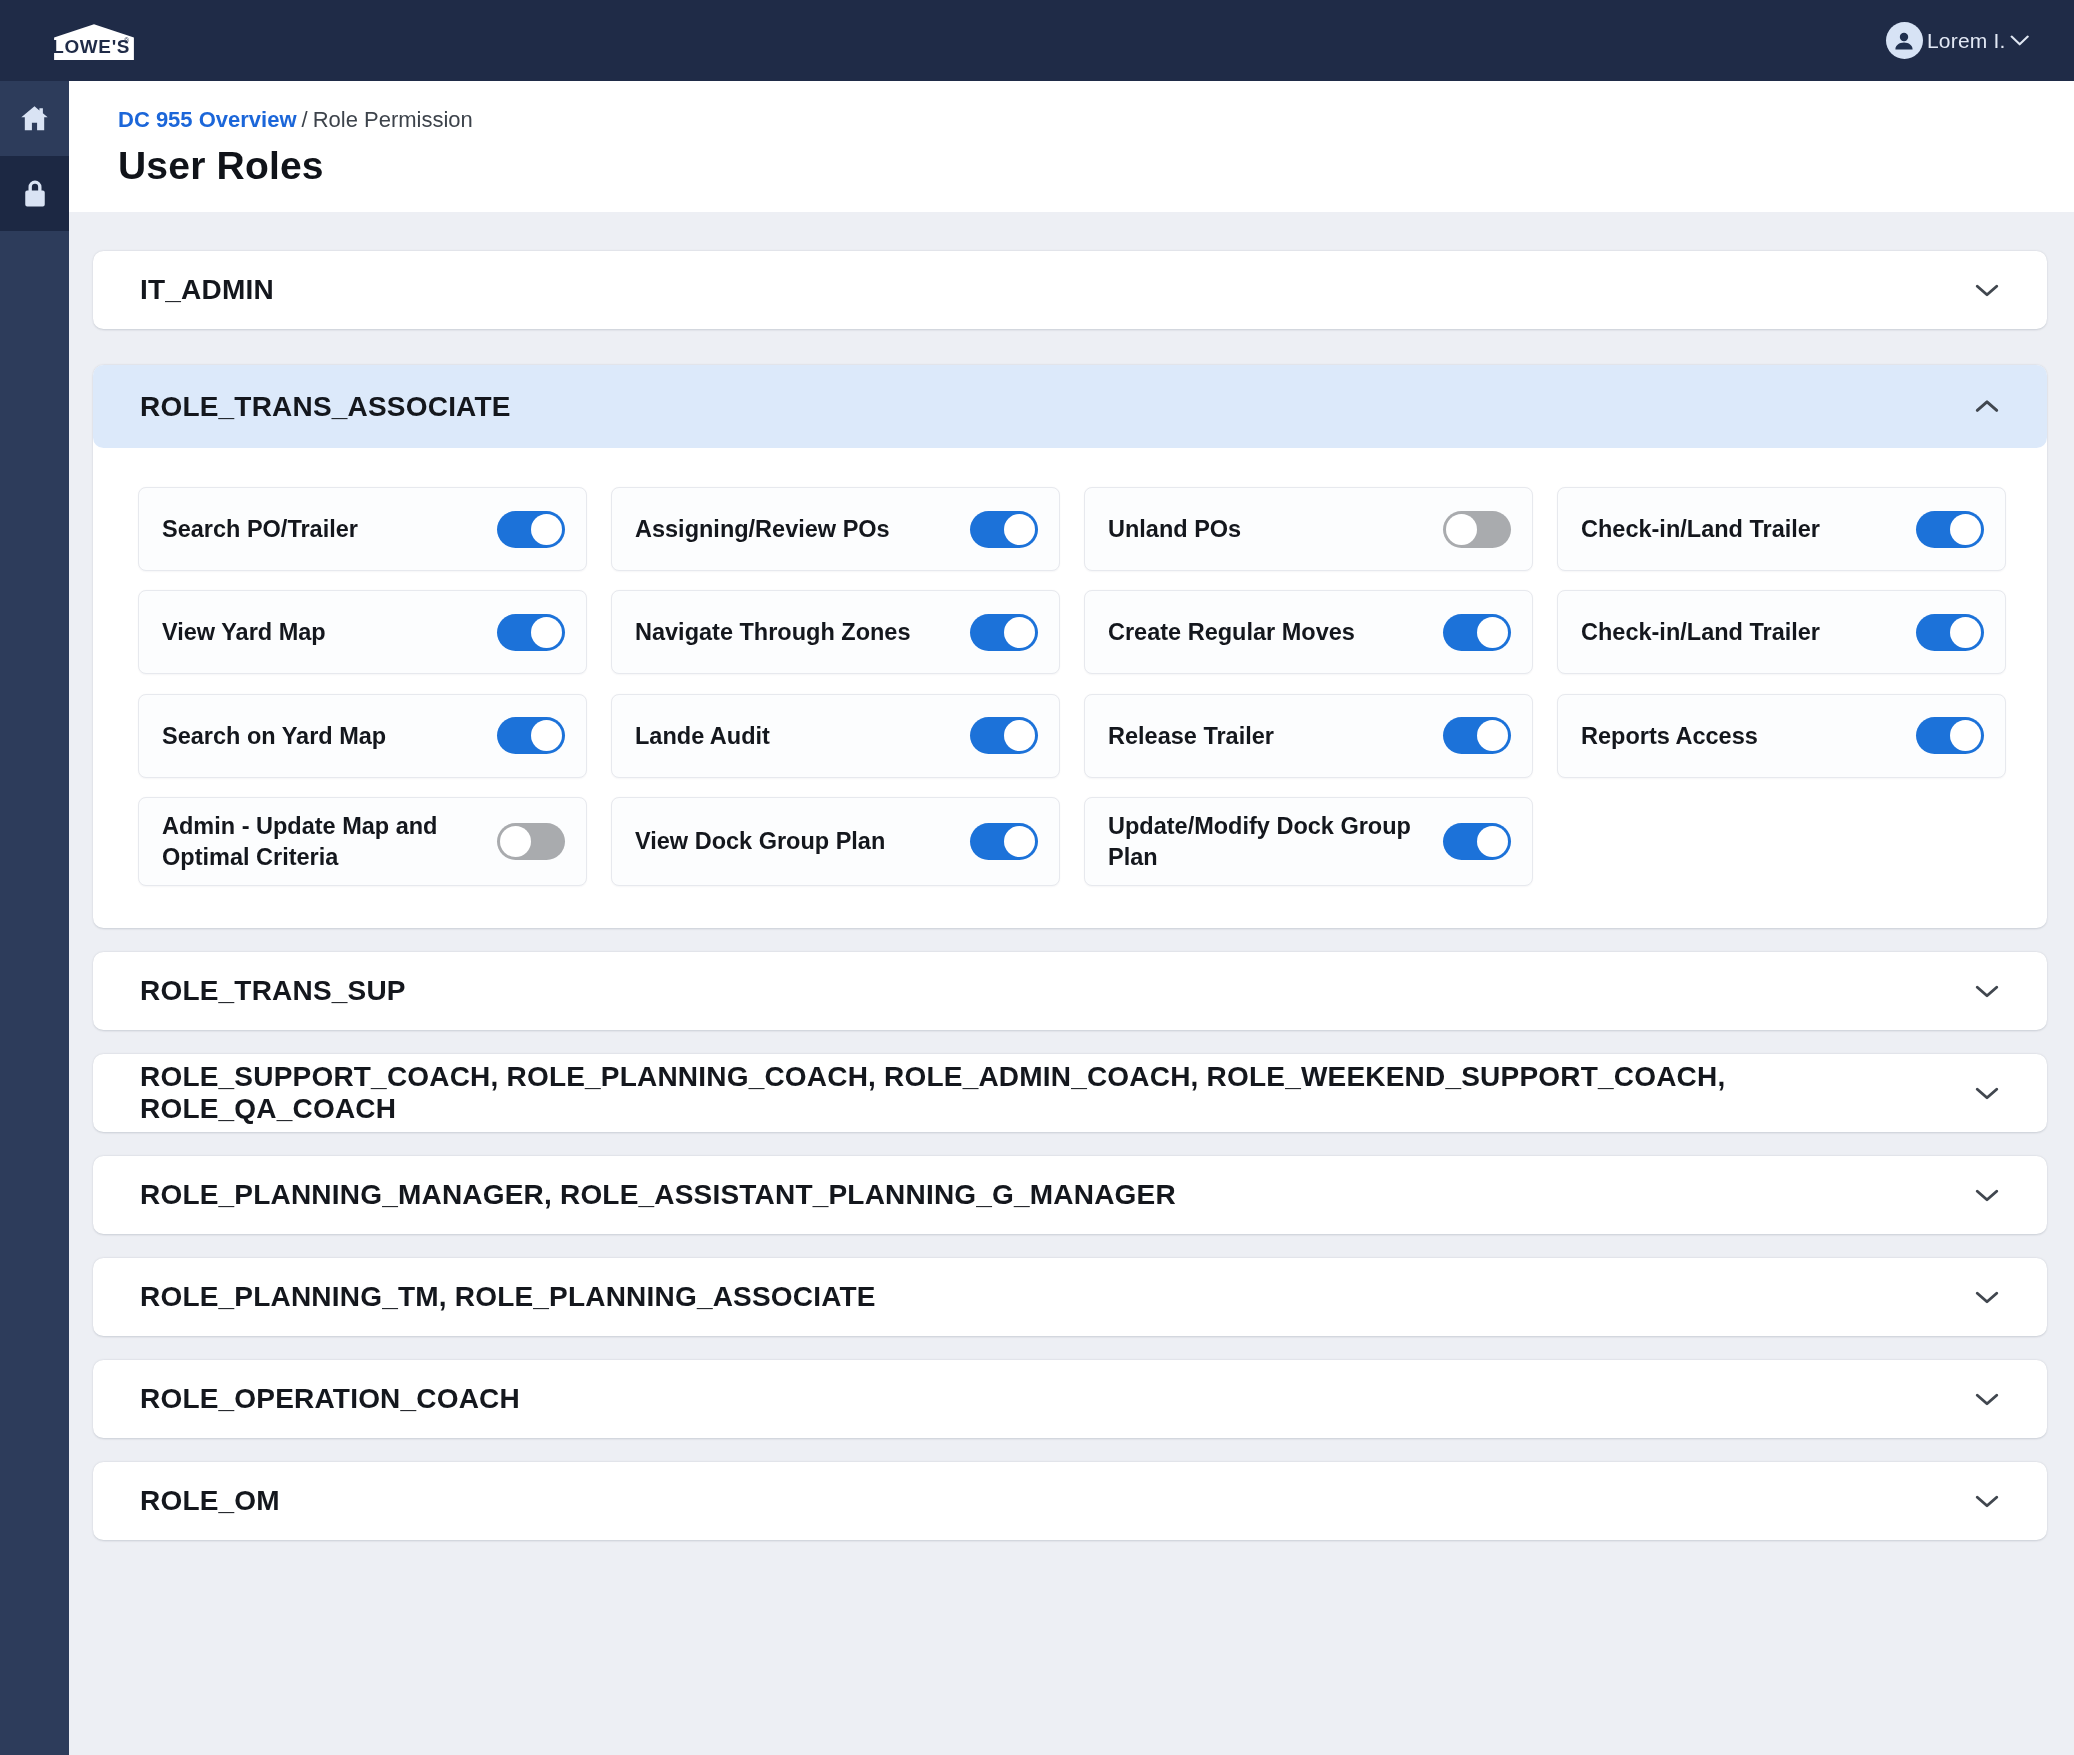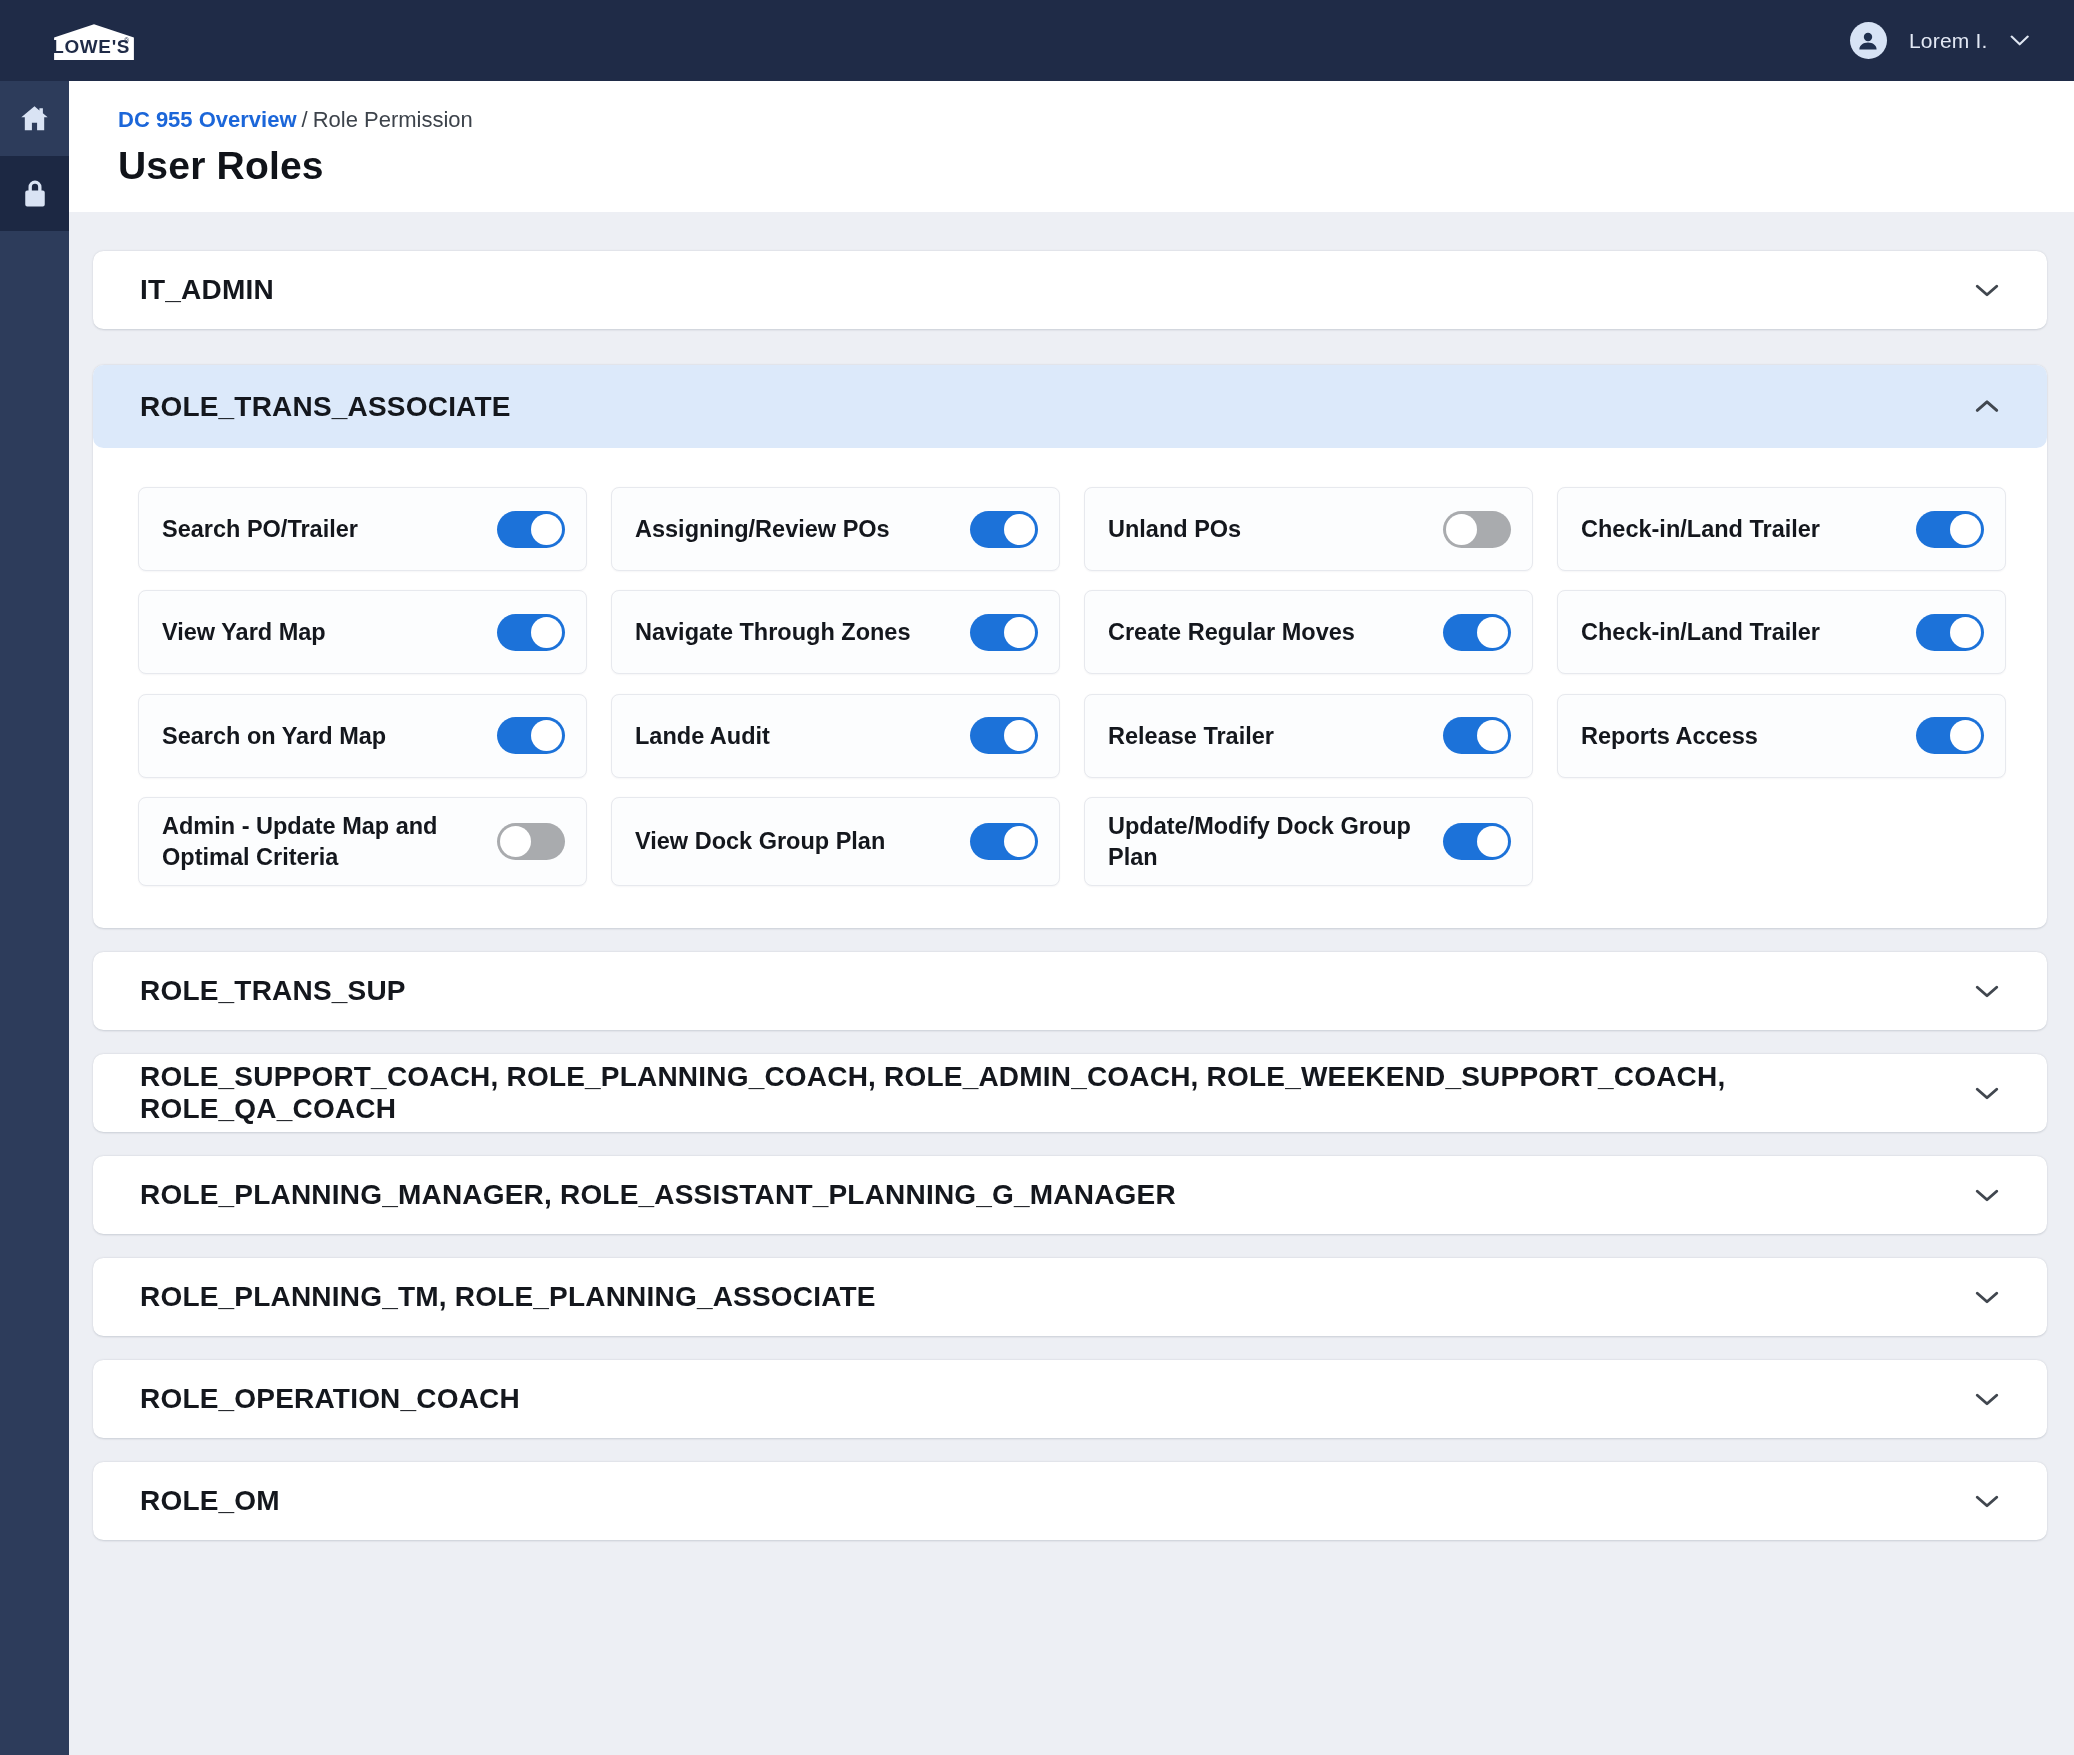--- a/index.html
+++ b/index.html
@@ -24,21 +24,21 @@
   }
 
   
   .navbar{
     position:absolute;top:0;left:0;right:0;height:81px;
     background:var(--navbar-bg);
     display:flex;align-items:center;justify-content:space-between;
     padding:0 45px 0 52px;z-index:5;
   }
   .logo-box{display:flex;align-items:center;cursor:pointer}
-  .user-menu{display:flex;align-items:center;gap:22px;cursor:pointer}
+  .user-menu{display:flex;align-items:center;gap:4px;cursor:pointer}
   .avatar{
     width:37px;height:37px;border-radius:50%;
     background:#d7e3f5;overflow:hidden;
     display:flex;align-items:center;justify-content:center;
   }
   .user-name{color:#e2e8f4;font-size:21px;font-weight:400;letter-spacing:0.2px}
 
   
   .sidebar{
     position:absolute;top:81px;left:0;bottom:0;width:69px;

